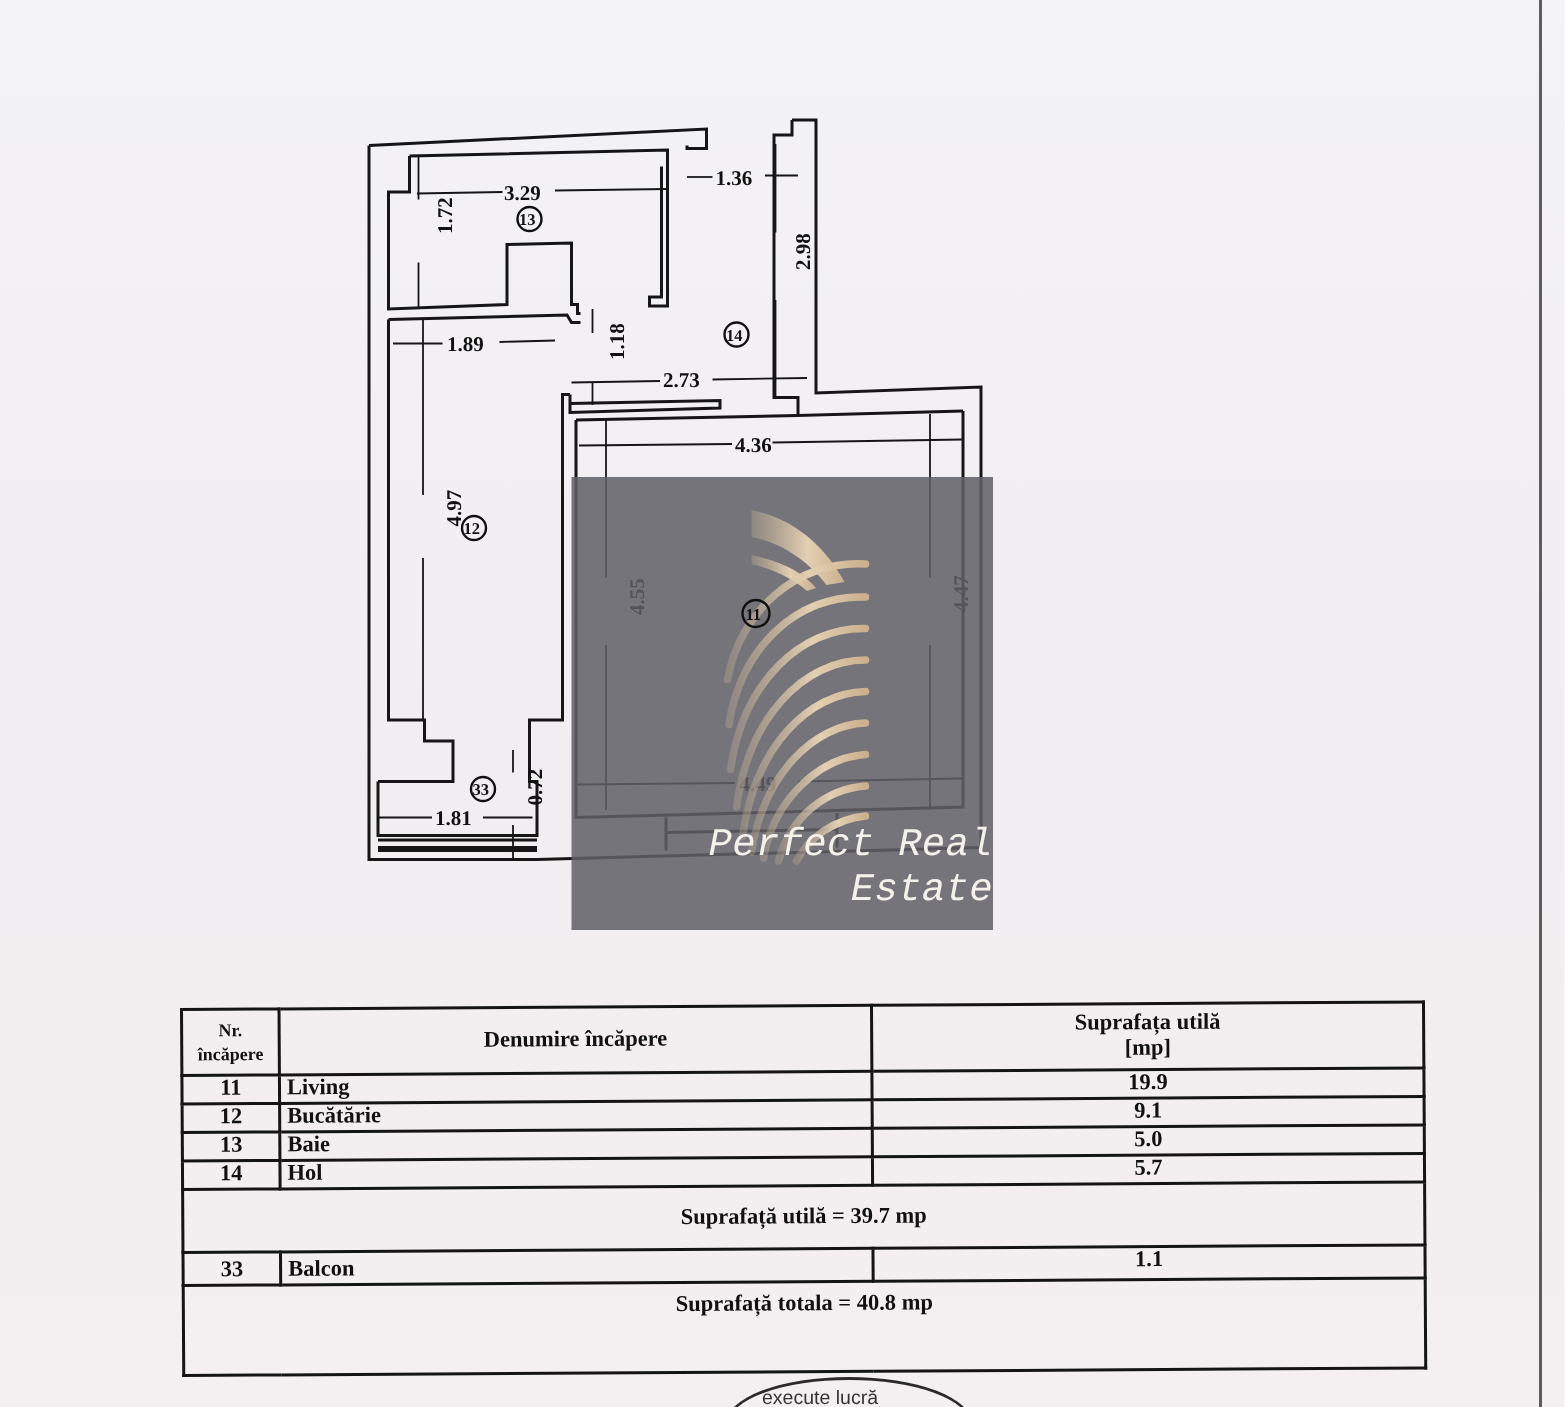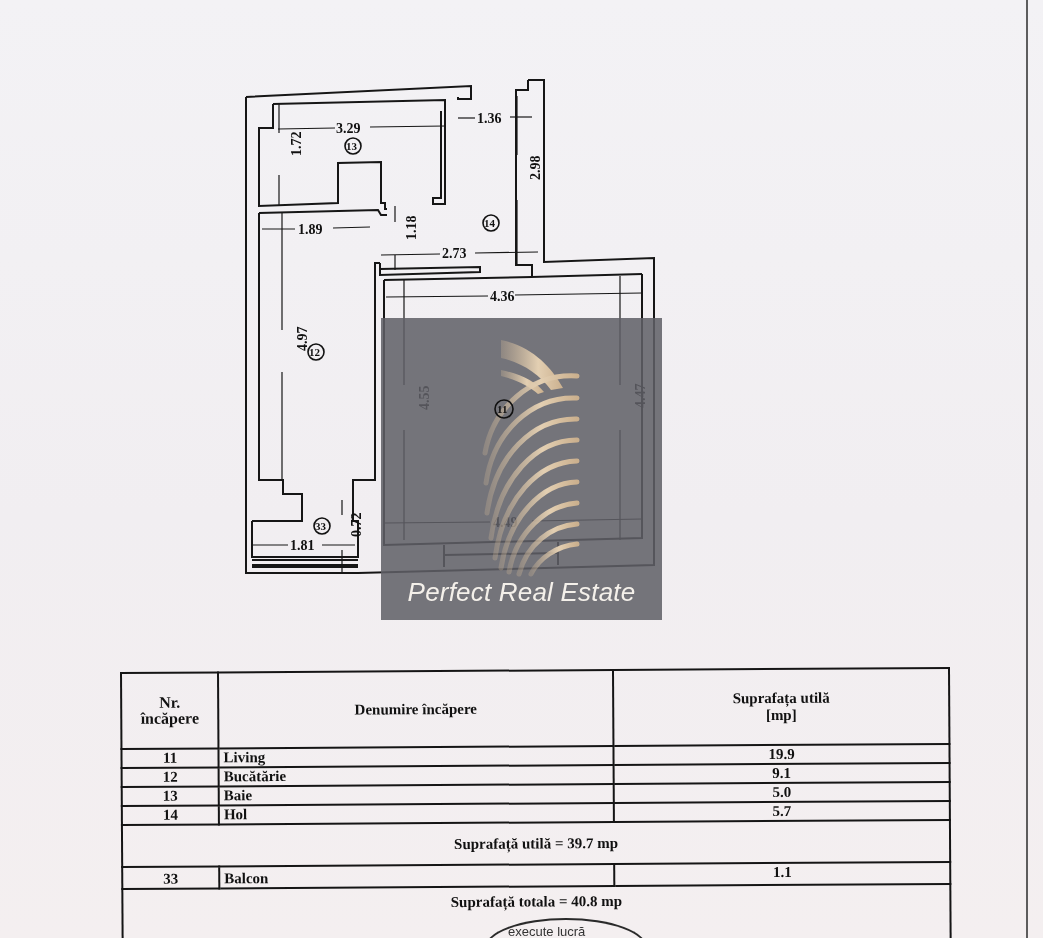--- a/index.html
+++ b/index.html
@@ -12,33 +12,33 @@
     .page-edge { position:absolute; left:1026px; top:0; width:2px; height:938px; background:#2b2b2b; opacity:.75; }
     .plan { position:absolute; left:0; top:0; width:905px; height:660px; }
     .plan svg { position:absolute; left:0; top:0; }
     .dim { font-family:"Liberation Serif","DejaVu Serif",serif; font-weight:bold; font-size:14px; fill:#111; }
     .roomnum { font-family:"Liberation Serif","DejaVu Serif",serif; font-weight:bold; font-size:11px; fill:#111; }
     .watermark {
       position:absolute; left:381px; top:318px; width:281px; height:302px;
       background: rgba(95,96,103,0.86);
     }
     .watermark .brand {
-      position:absolute; left:0; right:0; bottom:12px; text-align:center;
-      font-family:Liberation Sans, sans-serif; font-style:italic;
+      position:absolute; left:0; right:0; bottom:12px; text-align:right;
+      font-family:Liberation Mono, monospace; font-style:italic;
       font-size:26px; color:#f4f0ea; letter-spacing:0.2px;
     }
     
     .tbl { position:absolute; left:120px; top:672px; width:830px; height:258px; transform: rotate(-0.35deg); transform-origin: left top; }
     .tbl table { border-collapse:collapse; width:100%; table-layout:fixed; }
     .tbl td { border:2px solid #151515; padding:0 4px; font-weight:bold; font-size:15px; line-height:17px; }
     .c1 { width:63px; text-align:center; }
     .c2 { width:385px; }
     .c3 { text-align:center; }
     .hdr td { height:42px; vertical-align:middle; }
-    .hdr .c1 { font-size:16px; line-height:16px; padding:16px; }
+    .hdr .c1 { font-size:12px; line-height:16px; padding:0; }
     .hdr .c2 { text-align:center; font-size:15px; }
     .hdr .c3 { font-size:15px; }
     .row td { height:17px; vertical-align:bottom; }
     .total td { height:40px; text-align:center; vertical-align:middle; font-size:15px; }
     .balc td { height:20px; vertical-align:bottom; }
     .grand td { height:44px; text-align:center; vertical-align:top; padding-top:6px; font-size:15px; }
     .stamp {
       position:absolute; left:484px; top:918px; width:160px; height:60px;
       border:2px solid #2a2a2a; border-radius:50%; border-bottom:none;
     }

